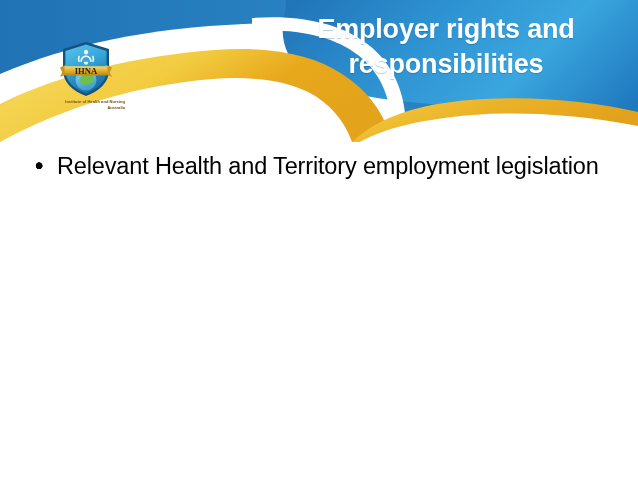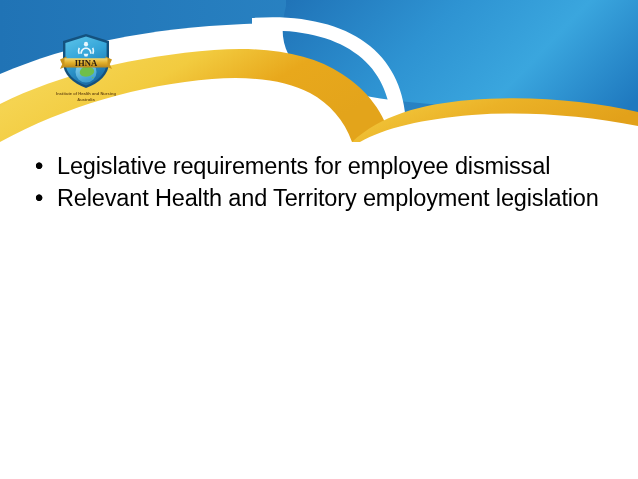--- a/index.html
+++ b/index.html
@@ -52,25 +52,25 @@
     line-height: 1.28;
     letter-spacing: -0.2px;
     text-shadow: 0 1px 1px rgba(10,60,110,0.28);
     z-index: 6;
   }
 
   
   #logo {
     position: absolute;
     left: 47px;
-    top: 32px;
+    top: 40px;
     width: 78px;
     height: 76px;
     z-index: 7;
-    text-align: center;
+    text-align: right;
   }
   #logo-mark {
     position: relative;
     width: 58px;
     height: 58px;
     margin: 0 auto;
   }
   #logo-caption {
     margin-top: 1px;
     font-family: "Liberation Sans", sans-serif;
@@ -227,29 +227,29 @@
 
         <path d="M3,27.5 L9.5,24.6 L9.5,34.2 L3,37.1 L5.2,32.3 Z" fill="#C9951E"></path>
         <path d="M55,27.5 L48.5,24.6 L48.5,34.2 L55,37.1 L52.8,32.3 Z" fill="#C9951E"></path>
         <path d="M7.5,26.2 L50.5,26.2 L50.5,35.6 L7.5,35.6 Z" fill="url(#ribbonGrad)"></path>
         <text x="29" y="33.6" text-anchor="middle" font-family="Liberation Serif, serif" font-size="8.6" font-weight="bold" fill="#2B2012">IHNA</text>
       </svg>
     </div>
     <div id="logo-caption">Institute of Health and Nursing Australia</div>
   </div>
 
+  <div id="slide-title">Employer rights and responsibilities</div>
 
   <div id="body-content">
     <ul class="bullets">
       <li>
         <span class="bullet-dot">•</span>
       </li>
       <li>
         <span class="bullet-dot">•</span>
-        <span>Legislative requirements for employee dismissal</span>
       </li>
       <li>
         <span class="bullet-dot">•</span>
       </li>
       <li>
         <span class="bullet-dot">•</span>
         <span>Relevant Health and Territory employment legislation</span>
       </li>
     </ul>
   </div>

